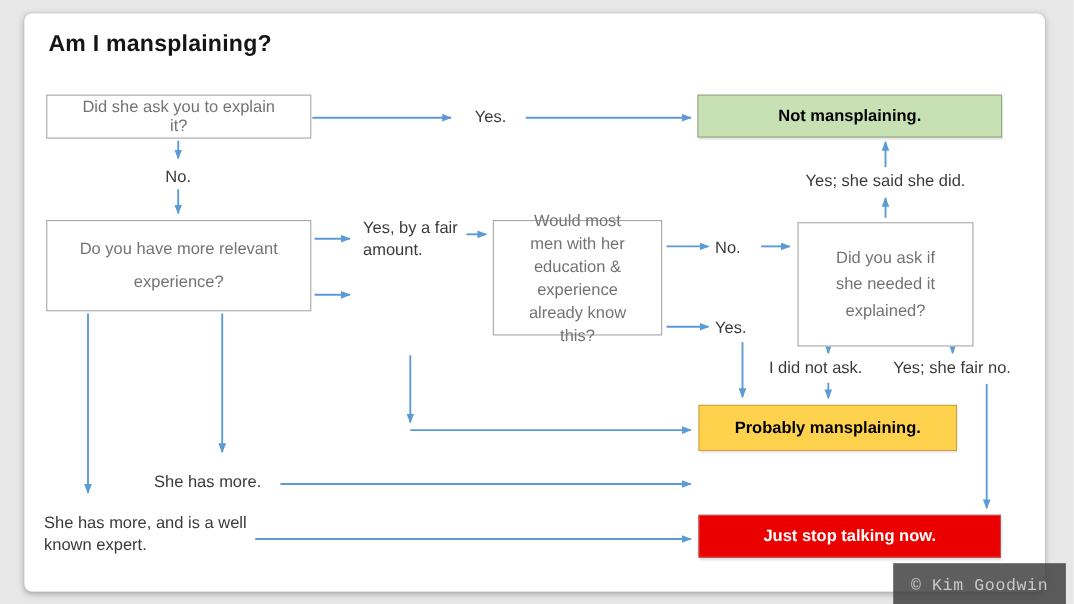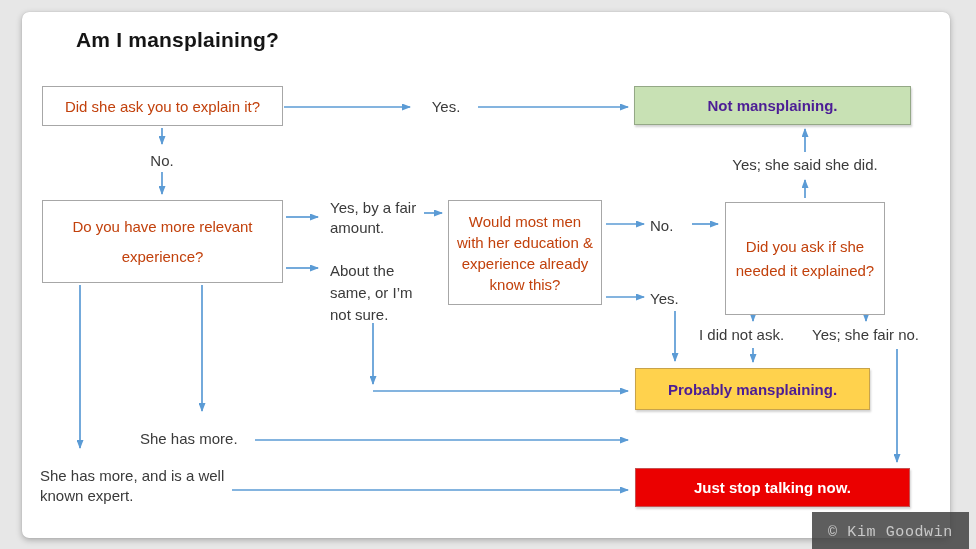--- a/index.html
+++ b/index.html
@@ -20,42 +20,41 @@
   }
   .stage { position: absolute; inset: 0; width: 976px; height: 549px; }
   .edges { position: absolute; left: 0; top: 0; pointer-events: none; }
   .edges line, .edges path.edge { stroke: var(--arrow, #5B9BD5); stroke-width: 1.7; fill: none; }
   .ah { fill: var(--arrow, #5B9BD5); }
 
   .title {
     position: absolute; left: 44px; top: 28px;
     font-size: 21px; font-weight: 700; color: #151515;
     letter-spacing: 0.2px;
-    margin-left: 32px;
   }
 
   .node {
     position: absolute;
     display: flex; align-items: center; justify-content: center;
     text-align: center;
-    font-size: 15px; color: #c2410c;
+    font-size: 15px; color: #737373;
     background: #fff;
     border: 1.5px solid #a7a7a7;
-    padding: 2px 8px;
+    padding: 2px 22px;
   }
   .node.q-a { left: 42px;  top: 86px;  width: 241px; height: 40px; }
   .node.q-b { left: 42px;  top: 200px; width: 241px; height: 83px;  line-height: 2.0; }
   .node.q-c { left: 448px; top: 200px; width: 154px; height: 105px; line-height: 1.4; }
   .node.q-d { left: 725px; top: 202px; width: 160px; height: 113px; line-height: 1.6; }
 
   .result {
     position: absolute;
     display: flex; align-items: center; justify-content: center;
     text-align: center;
-    font-size: 15px; font-weight: 700; color: #4c1d95;
+    font-size: 15px; font-weight: 700; color: #000000;
     box-shadow: 1px 2px 2px rgba(0,0,0,0.18);
   }
   .result.green  { left: 634px; top: 86px;  width: 277px; height: 39px;
                    background: var(--green, #C8E1B4);  border: 1.5px solid #94a886; }
   .result.yellow { left: 635px; top: 368px; width: 235px; height: 42px;
                    background: var(--yellow, #FFD24D); border: 1.5px solid #c8a34a; }
   .result.salmon { left: 635px; top: 420px; width: 235px; height: 43px;
                    background: var(--salmon, #F4635E); border: 1.5px solid #c98f8d; }
   .result.red    { left: 635px; top: 468px; width: 275px; height: 39px;
                    background: var(--red, #EB0000);    border: 1.5px solid #c65050;
@@ -144,21 +143,20 @@
   <div class="node q-c">Would most men with her education &amp; experience already know this?</div>
   <div class="node q-d">Did you ask if she needed it explained?</div>
 
   <div class="result green">Not mansplaining.</div>
   <div class="result yellow">Probably mansplaining.</div>
   <div class="result red">Just stop talking now.</div>
 
   <div class="lbl lbl-yes1">Yes.</div>
   <div class="lbl lbl-no1">No.</div>
   <div class="lbl lbl-yes-fair">Yes, by a fair amount.</div>
-  <div class="lbl lbl-about">About the same, or I’m not sure.</div>
   <div class="lbl lbl-no2">No.</div>
   <div class="lbl lbl-yes2">Yes.</div>
   <div class="lbl lbl-said-did">Yes; she said she did.</div>
   <div class="lbl lbl-not-ask">I did not ask.</div>
   <div class="lbl lbl-said-no">Yes; she fair no.</div>
   <div class="lbl lbl-has-more">She has more.</div>
   <div class="lbl lbl-expert">She has more, and is a well known expert.</div>
 
   <div class="copyright">© Kim Goodwin</div>
 

